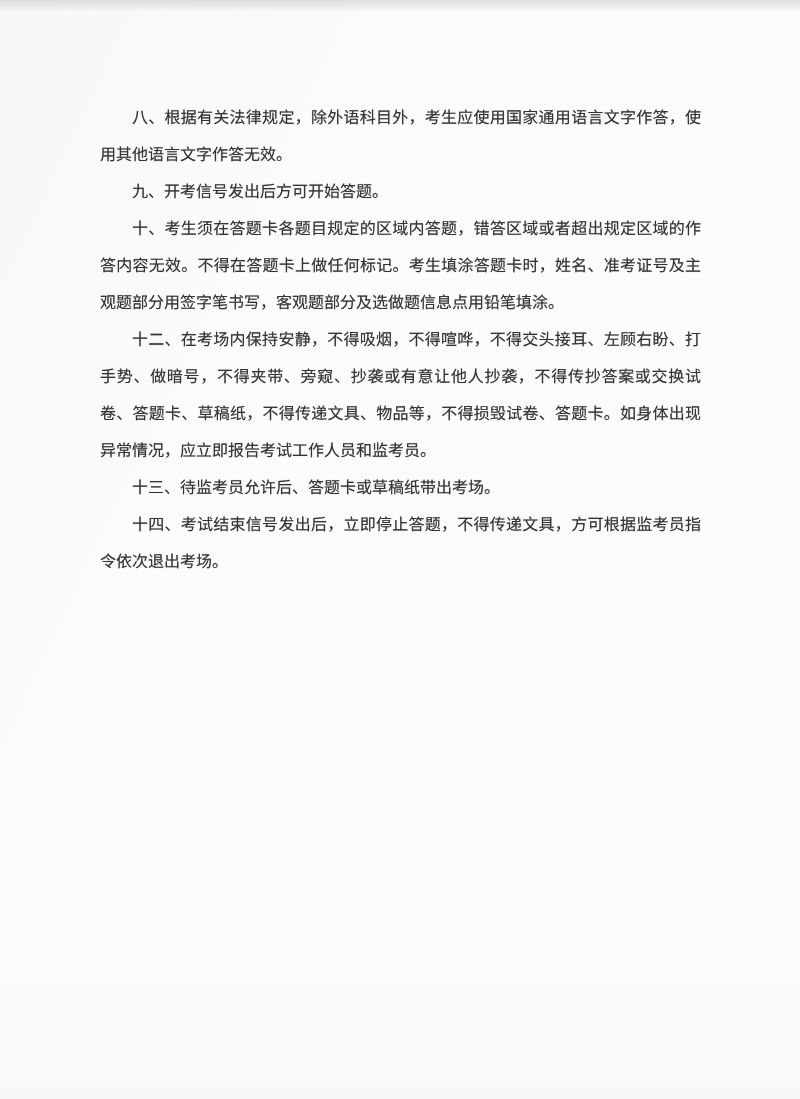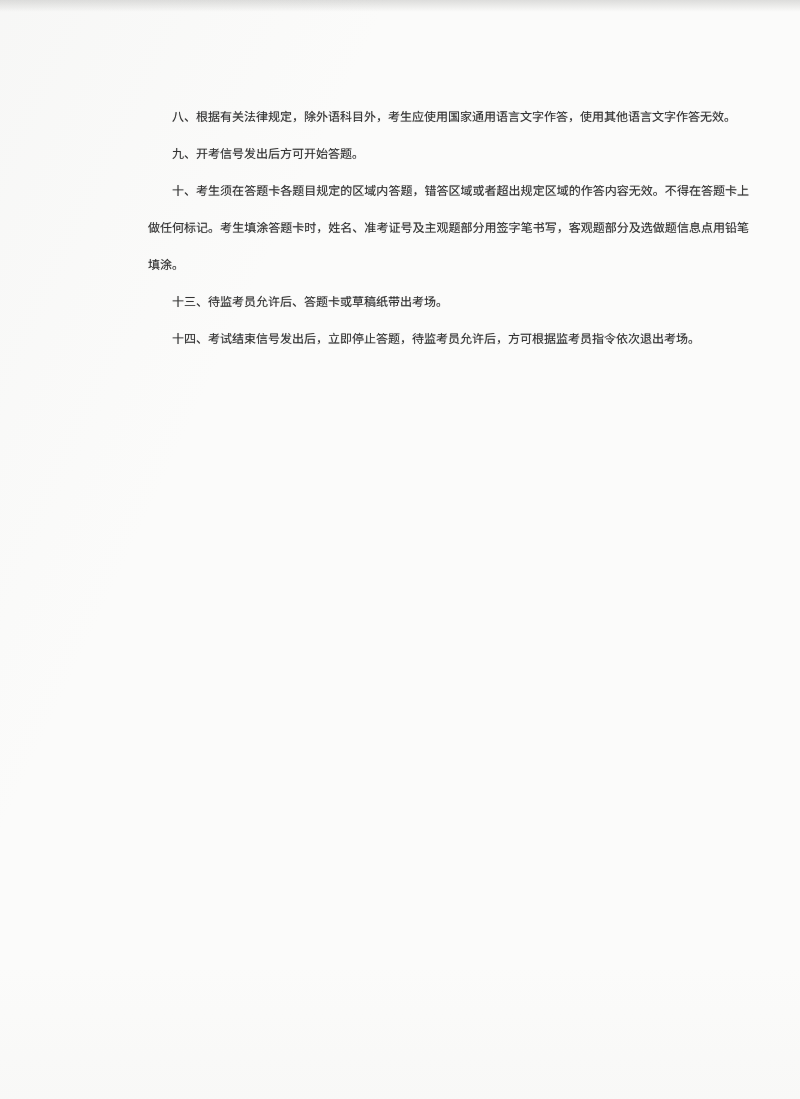--- a/index.html
+++ b/index.html
@@ -32,41 +32,41 @@
       linear-gradient(115deg, rgba(210,212,210,0.10) 0%, rgba(255,255,255,0) 30%),
       linear-gradient(0deg, rgba(235,235,233,0.18) 0%, rgba(255,255,255,0) 12%);
     pointer-events: none;
   }
   .content {
     position: absolute;
     left: 100px;
     top: 99px;
     width: 601px;
     color: #343434;
-    font-size: 12px;
+    font-size: 16px;
     line-height: 37px;
     text-align: justify;
     text-justify: inter-character;
     text-shadow: 0 0 0.7px rgba(70,70,70,0.55);
-    margin-left: 48px;
   }
   .content p {
     margin: 0;
     padding: 0;
     text-indent: 2em;
     word-break: break-all;
   }
 </style>
 </head>
 <body>
 
 <div class="page">
   <div class="scan-edge-top"></div>
   <div class="paper-tint"></div>
 
   <div class="content">
     <p>八、根据有关法律规定，除外语科目外，考生应使用国家通用语言文字作答，使用其他语言文字作答无效。</p>
     <p>九、开考信号发出后方可开始答题。</p>
     <p>十、考生须在答题卡各题目规定的区域内答题，错答区域或者超出规定区域的作答内容无效。不得在答题卡上做任何标记。考生填涂答题卡时，姓名、准考证号及主观题部分用签字笔书写，客观题部分及选做题信息点用铅笔填涂。</p>
+    <p>十二、在考场内保持安静，不得吸烟，不得喧哗，不得交头接耳、左顾右盼、打手势、做暗号，不得夹带、旁窥、抄袭或有意让他人抄袭，不得传抄答案或交换试卷、答题卡、草稿纸，不得传递文具、物品等，不得损毁试卷、答题卡。如身体出现异常情况，应立即报告考试工作人员和监考员。</p>
     <p>十三、待监考员允许后、答题卡或草稿纸带出考场。</p>
-    <p>十四、考试结束信号发出后，立即停止答题，待监考员允许后，方可根据监考员指令依次退出考场。</p>
+    <p>十四、考试结束信号发出后，立即停止答题，不得传递文具，方可根据监考员指令依次退出考场。</p>
   </div>
 </div>
 
 </body></html>

